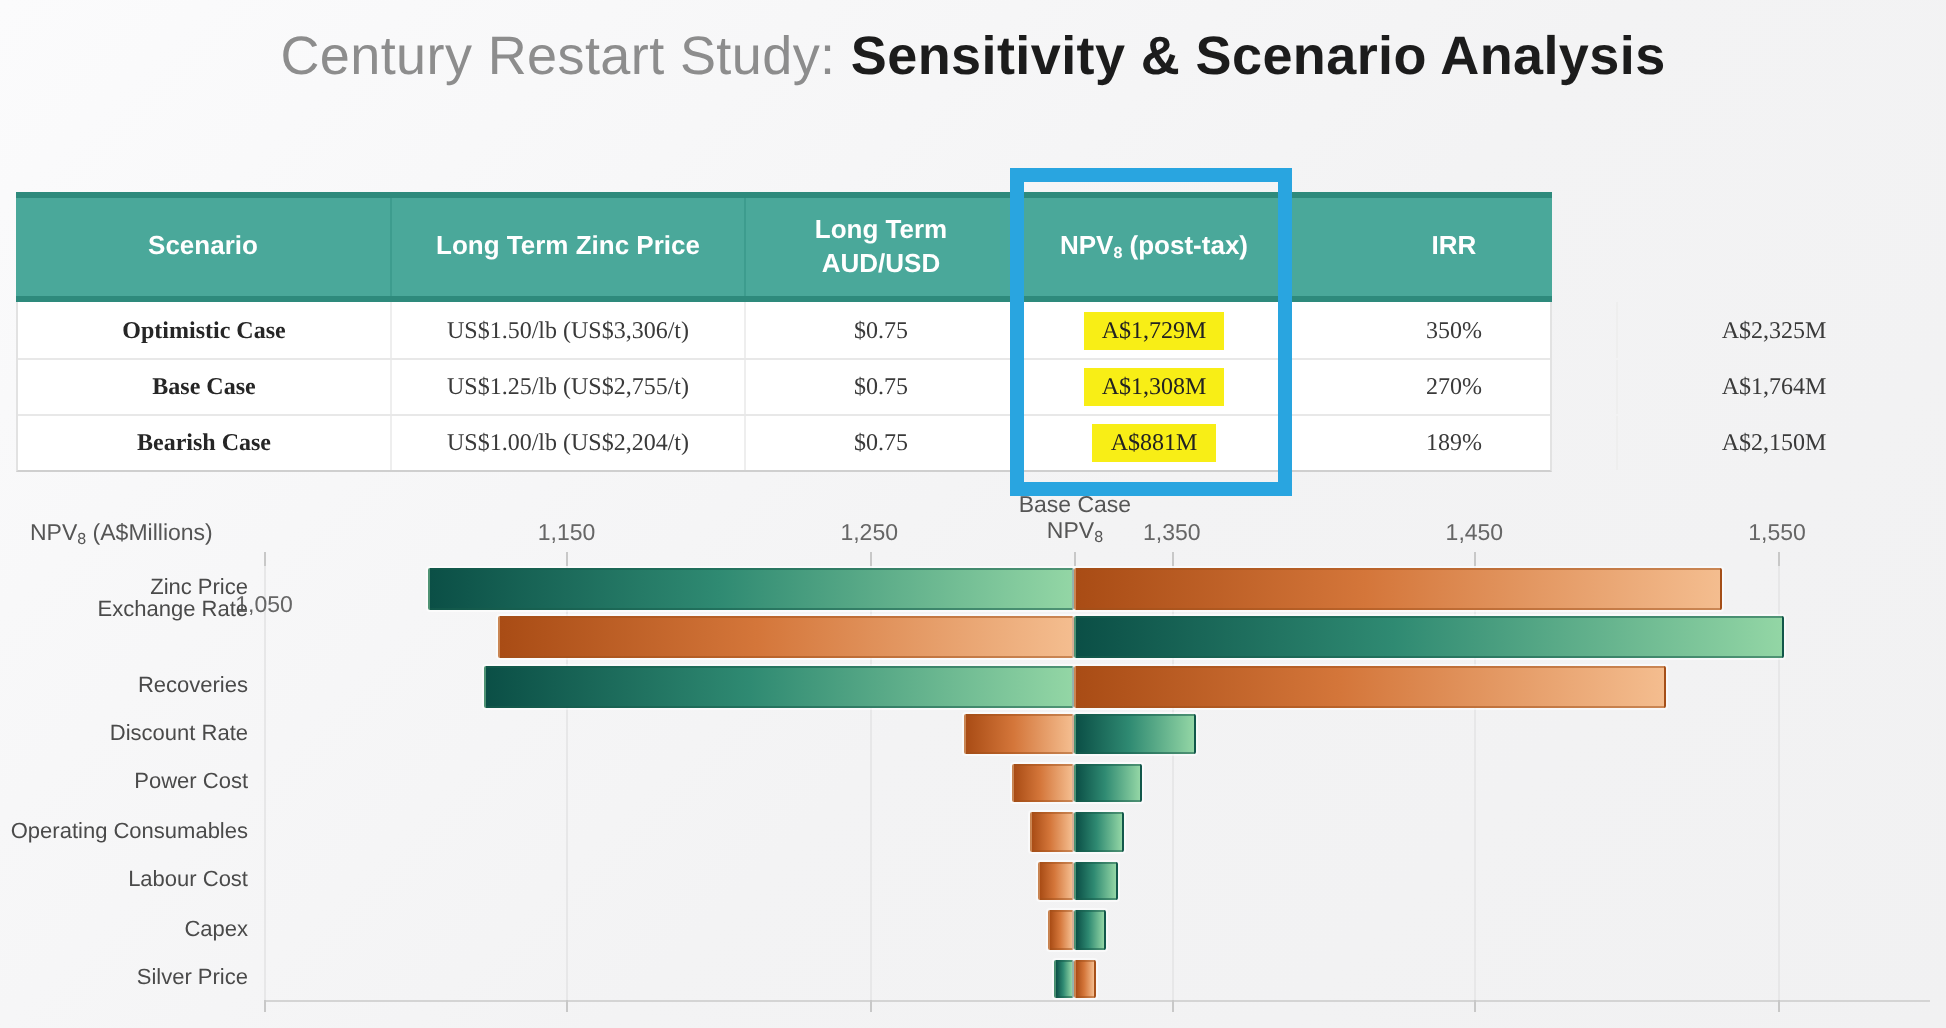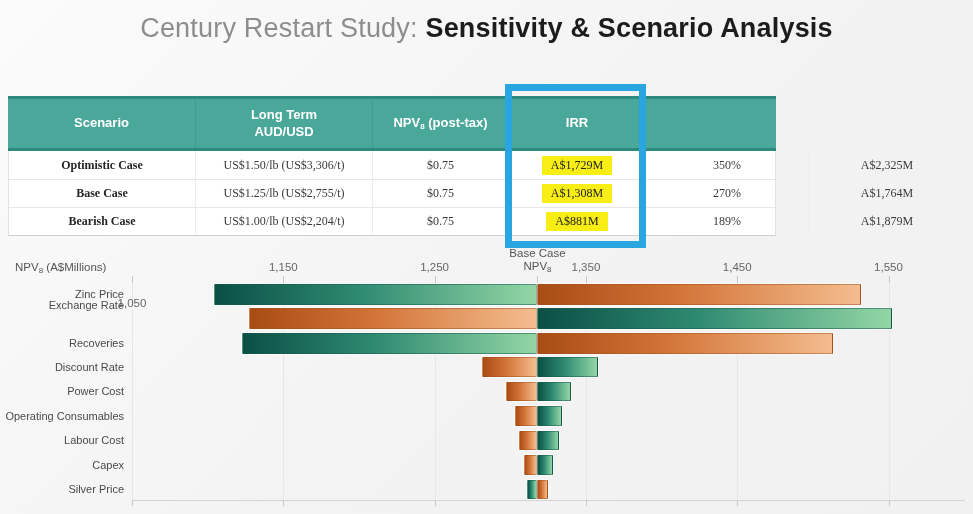--- a/index.html
+++ b/index.html
@@ -73,20 +73,23 @@
   <div class="title">
     <span class="prefix">Century Restart Study: </span><span class="emphasis">Sensitivity &amp; Scenario Analysis</span>
   </div>
 
   <div class="table">
     <div class="thead">
       <div class="th">
           <span>Scenario</span>
         </div>
       <div class="th">
+          <span>Long Term Zinc Price</span>
+        </div>
+      <div class="th">
         <span><span>Long Term</span><br>
         <span>AUD/USD</span></span>
       </div>
       <div class="th">
         <span><span>NPV</span><sub class="s8">8</sub><span> (post-tax)</span></span>
       </div>
       <div class="th">
           <span>IRR</span>
         </div>
     </div>
@@ -112,21 +115,21 @@
         <div class="td">A$1,764M</div>
       </div>
       <div class="tr">
         <div class="td scenario">Bearish Case</div>
         <div class="td">US$1.00/lb (US$2,204/t)</div>
         <div class="td">$0.75</div>
         <div class="td">
             <span class="hl-yellow">A$881M</span>
           </div>
         <div class="td">189%</div>
-        <div class="td">A$1,879M</div>
+        <div class="td">A$2,150M</div>
       </div>
     </div>
   </div>
 
   <div class="blue-box"></div>
 
   <div class="chart">
     <div class="axis-title">
       <span>NPV</span><sub class="s8">8</sub><span> (A$Millions)</span>
     </div>

